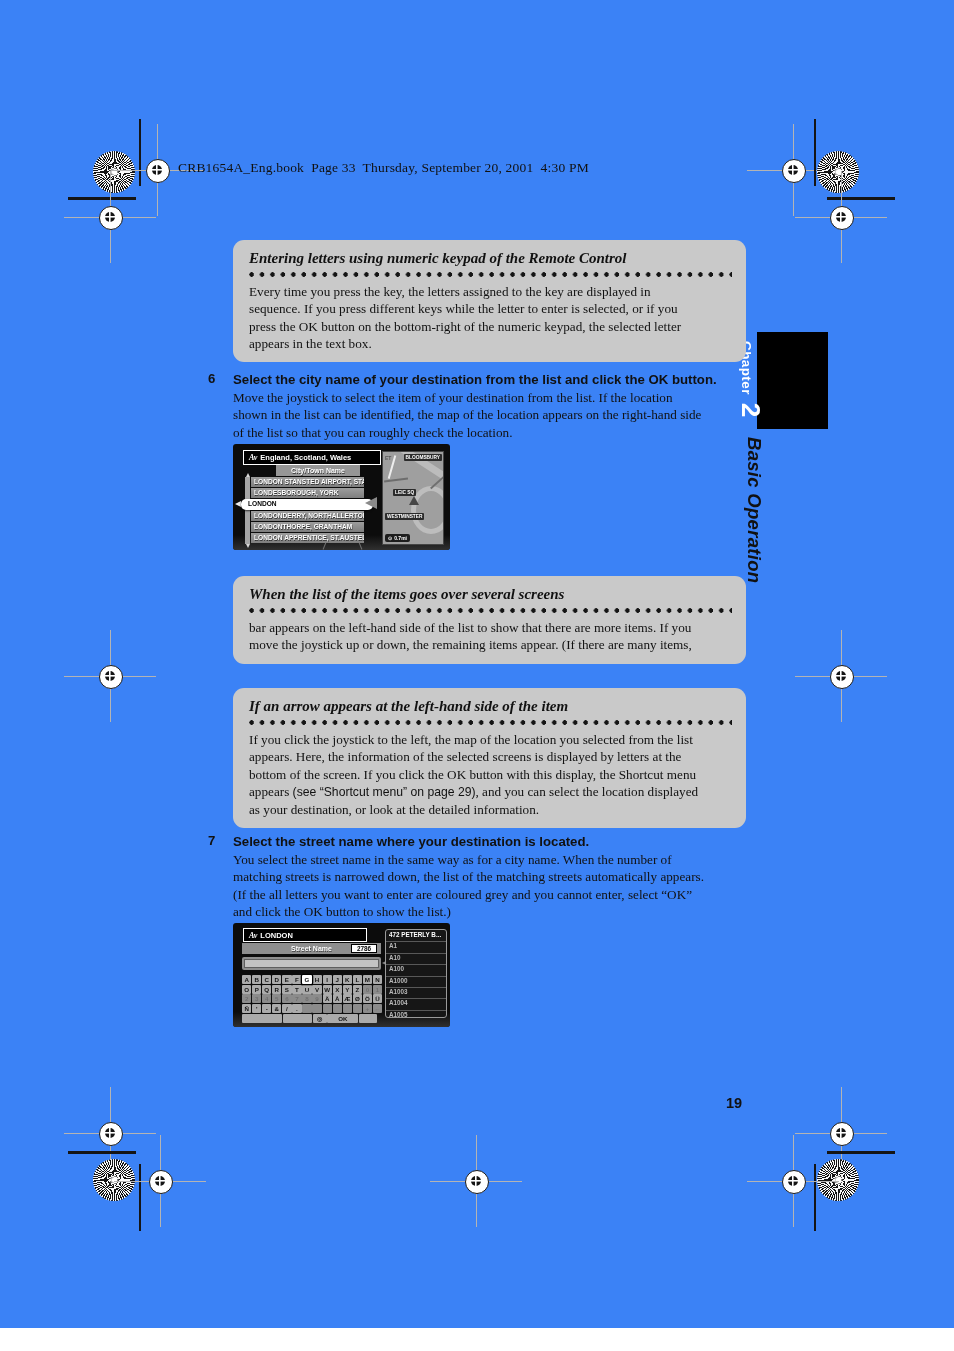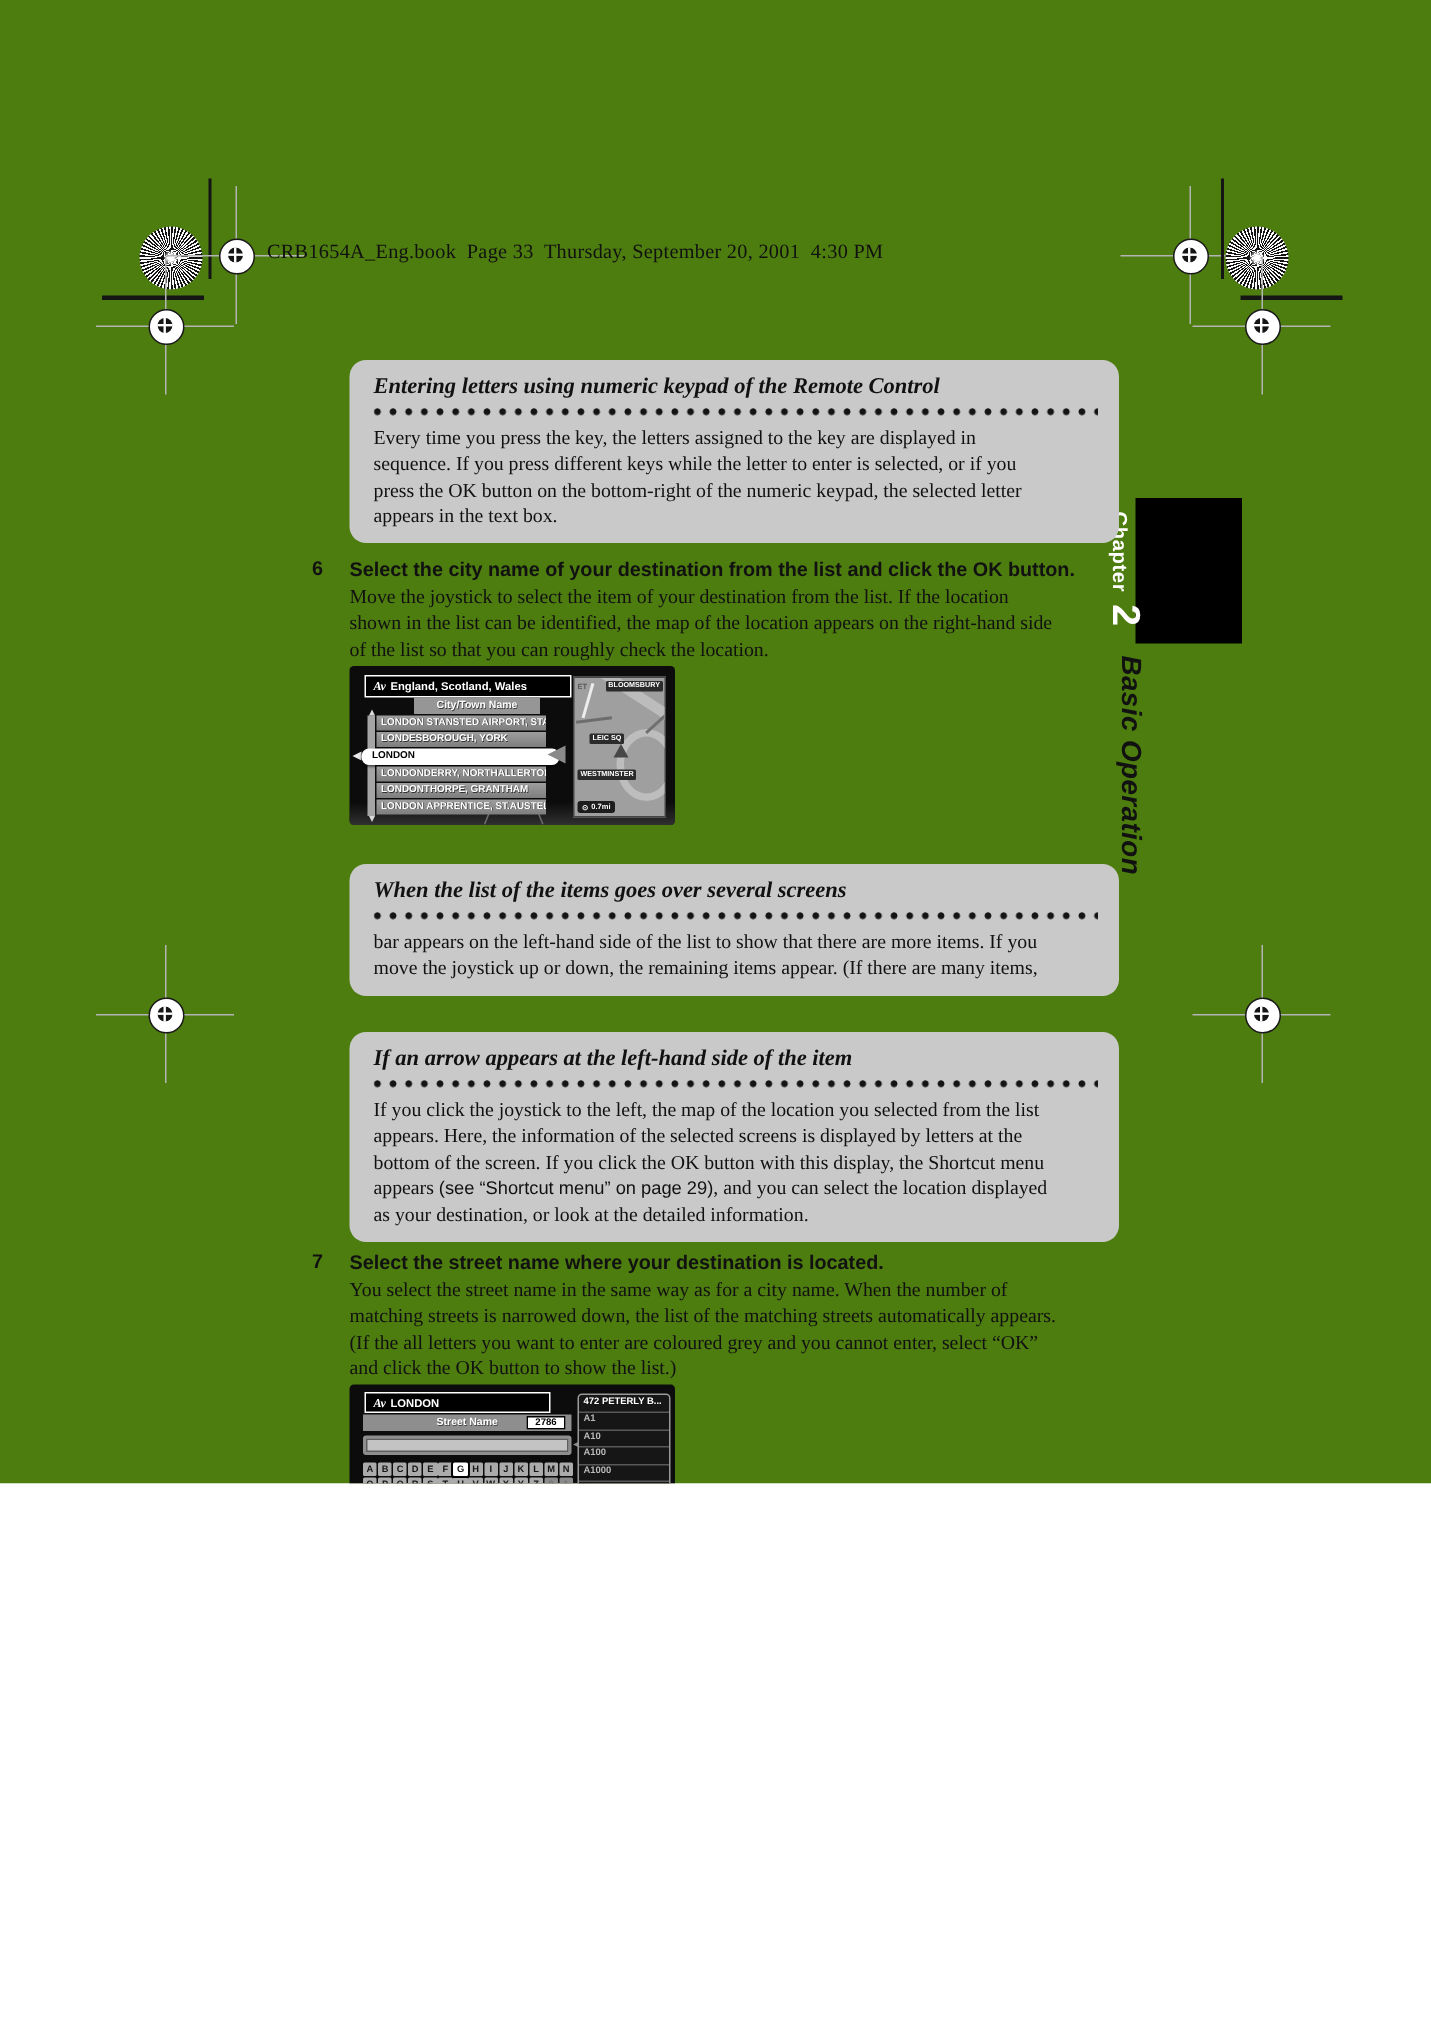--- a/index.html
+++ b/index.html
@@ -1,16 +1,16 @@
 <!DOCTYPE html>
 <html><head>
 <meta charset="utf-8">
 <style>
   html,body { margin:0; padding:0; background:#fff; }
-  .page { position:relative; width:954px; height:989px; background:#4d7c0f; overflow:hidden;
+  .page { position:relative; width:954px; height:1328px; background:#3b82f6; overflow:hidden;
           font-family:"Liberation Serif", serif; color:#111; }
 
   
   .cross { position:absolute; width:0; height:0; }
   .cross .hl { position:absolute; left:-46px; top:-0.5px; width:92px; height:1px; background:#b4b4b4; }
   .cross .vl { position:absolute; top:-46px; left:-0.5px; width:1px; height:92px; background:#b4b4b4; }
   .cross .ring { position:absolute; left:-11px; top:-11px; width:22px; height:22px; border:1.4px solid #1a1a1a;
                  border-radius:50%; background:#fff; }
   .cross .dot { position:absolute; left:-5px; top:-5px; width:10px; height:10px; border-radius:50%;
                 background: linear-gradient(#fff,#fff) center/100% 1.6px no-repeat,

